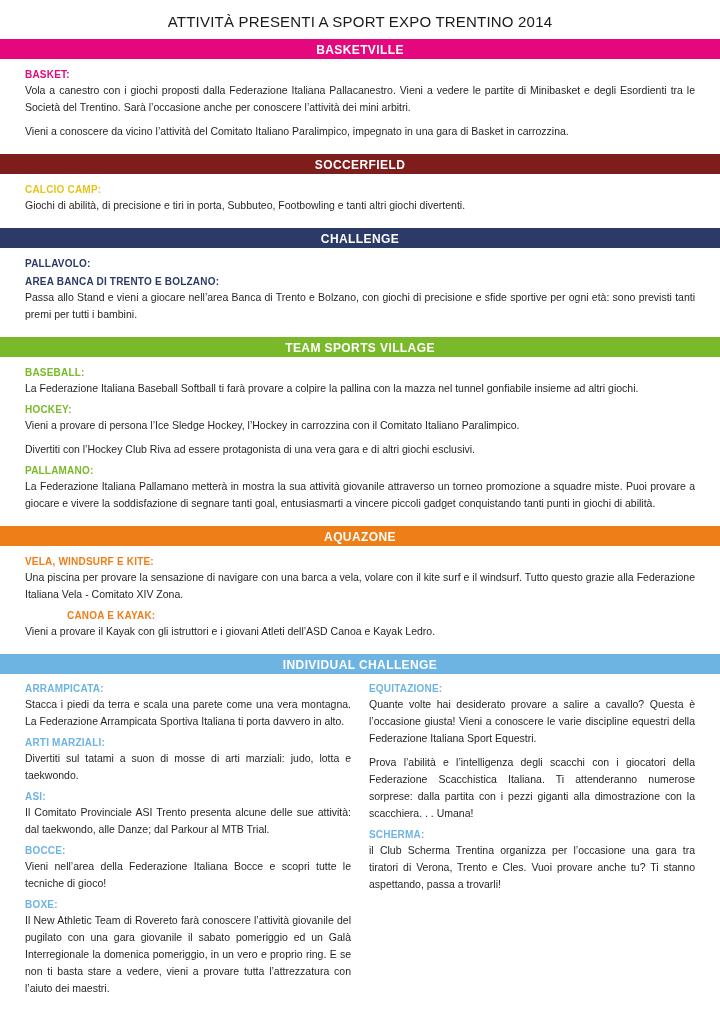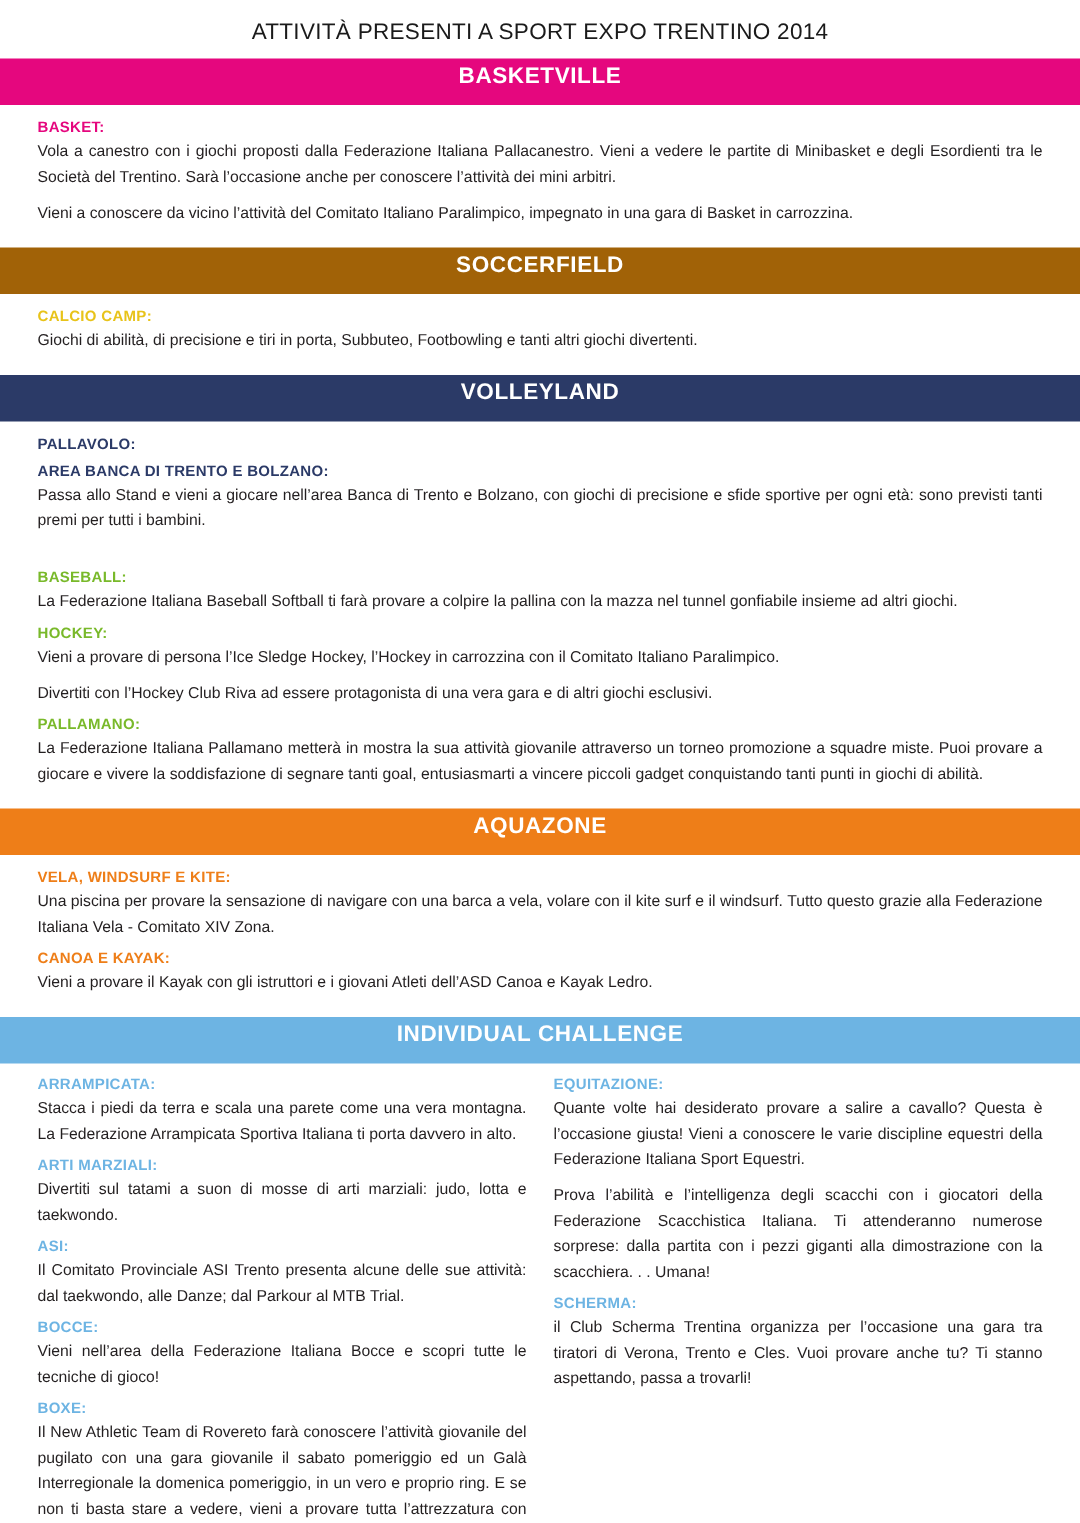--- a/index.html
+++ b/index.html
@@ -1,67 +1,68 @@
 <!DOCTYPE html>
 <html><head>
 <meta charset="utf-8">
 <style>
   html,body{margin:0;padding:0;background:#ffffff;}
   body{width:720px;font-family:"Liberation Sans",sans-serif;color:#231f20;-webkit-font-smoothing:antialiased;}
   .page{width:720px;min-height:1015px;background:#fff;overflow:hidden;}
   .page-title{text-align:center;font-size:15px;font-weight:normal;letter-spacing:.2px;padding:13px 0 9px;color:#1a1a1a;}
-  .bar{height:31px;line-height:23px;text-align:center;color:#fff;font-weight:bold;font-size:15px;letter-spacing:.4px;}
+  .bar{height:20px;line-height:23px;text-align:center;color:#fff;font-weight:bold;font-size:12px;letter-spacing:.4px;}
   .content{padding:3px 25px 7px;}
   .sub{font-size:10px;font-weight:bold;margin:7px 0 2px;letter-spacing:.2px;}
   .body-p{font-size:10.5px;line-height:1.62;margin:0 0 7px;text-align:justify;}
   .cols{display:flex;gap:18px;padding:2px 25px 8px;}
   .col{flex:1;min-width:0;}
 </style>
 </head>
 <body>
 
 <div class="page">
 
   <div class="page-title">ATTIVITÀ PRESENTI A SPORT EXPO TRENTINO 2014</div>
 
   <div class="bar" style="background-color: rgb(229, 7, 126);">BASKETVILLE</div>
   <div class="content">
     <div class="sub" style="color: rgb(229, 7, 126);">BASKET:</div>
     <p class="body-p">Vola a canestro con i giochi proposti dalla Federazione Italiana Pallacanestro. Vieni a vedere le partite di Minibasket e degli Esordienti tra le Società del Trentino. Sarà l’occasione anche per conoscere l’attività dei mini arbitri.</p>
     <p class="body-p">Vieni a conoscere da vicino l’attività del Comitato Italiano Paralimpico, impegnato in una gara di Basket in carrozzina.</p>
   </div>
 
-  <div class="bar" style="background-color: #a16207;">SOCCERFIELD</div>
+  <div class="bar" style="background-color: #7f1d1d;">SOCCERFIELD</div>
   <div class="content">
     <div class="sub" style="color: rgb(232, 195, 25);">CALCIO CAMP:</div>
     <p class="body-p">Giochi di abilità, di precisione e tiri in porta, Subbuteo, Footbowling e tanti altri giochi divertenti.</p>
   </div>
 
-  <div class="bar" style="background-color: rgb(43, 58, 103);">VOLLEYLAND</div>
+  <div class="bar" style="background-color: rgb(43, 58, 103);">CHALLENGE</div>
   <div class="content">
     <div class="sub" style="color: rgb(43, 58, 103);">PALLAVOLO:</div>
     <div class="sub" style="color: rgb(43, 58, 103);">AREA BANCA DI TRENTO E BOLZANO:</div>
     <p class="body-p">Passa allo Stand e vieni a giocare nell’area Banca di Trento e Bolzano, con giochi di precisione e sfide sportive per ogni età: sono previsti tanti premi per tutti i bambini.</p>
   </div>
 
+  <div class="bar" style="background-color: rgb(121, 185, 42);">TEAM SPORTS VILLAGE</div>
   <div class="content">
     <div class="sub" style="color: rgb(121, 185, 42);">BASEBALL:</div>
     <p class="body-p">La Federazione Italiana Baseball Softball ti farà provare a colpire la pallina con la mazza nel tunnel gonfiabile insieme ad altri giochi.</p>
     <div class="sub" style="color: rgb(121, 185, 42);">HOCKEY:</div>
     <p class="body-p">Vieni a provare di persona l’Ice Sledge Hockey, l’Hockey in carrozzina con il Comitato Italiano Paralimpico.</p>
     <p class="body-p" style="margin-bottom:2px">Divertiti con l’Hockey Club Riva ad essere protagonista di una vera gara e di altri giochi esclusivi.</p>
     <div class="sub" style="color: rgb(121, 185, 42);">PALLAMANO:</div>
     <p class="body-p">La Federazione Italiana Pallamano metterà in mostra la sua attività giovanile attraverso un torneo promozione a squadre miste. Puoi provare a giocare e vivere la soddisfazione di segnare tanti goal, entusiasmarti a vincere piccoli gadget conquistando tanti punti in giochi di abilità.</p>
   </div>
 
   <div class="bar" style="background-color: rgb(238, 126, 24);">AQUAZONE</div>
   <div class="content">
     <div class="sub" style="color: rgb(238, 126, 24);">VELA, WINDSURF E KITE:</div>
     <p class="body-p">Una piscina per provare la sensazione di navigare con una barca a vela, volare con il kite surf e il windsurf. Tutto questo grazie alla Federazione Italiana Vela - Comitato XIV Zona.</p>
-    <div class="sub" style="color: rgb(238, 126, 24);">CANOA E KAYAK:</div>
+    <div class="sub" style="color: rgb(238, 126, 24); margin-left: 42px;">CANOA E KAYAK:</div>
     <p class="body-p">Vieni a provare il Kayak con gli istruttori e i giovani Atleti dell’ASD Canoa e Kayak Ledro.</p>
   </div>
 
   <div class="bar" style="background-color: rgb(109, 180, 227);">INDIVIDUAL CHALLENGE</div>
   <div class="cols">
     <div class="col">
       <div class="sub" style="color: rgb(109, 180, 227);">ARRAMPICATA:</div>
       <p class="body-p">Stacca i piedi da terra e scala una parete come una vera montagna. La Federazione Arrampicata Sportiva Italiana ti porta davvero in alto.</p>
       <div class="sub" style="color: rgb(109, 180, 227);">ARTI MARZIALI:</div>
       <p class="body-p">Divertiti sul tatami a suon di mosse di arti marziali: judo, lotta e taekwondo.</p>

